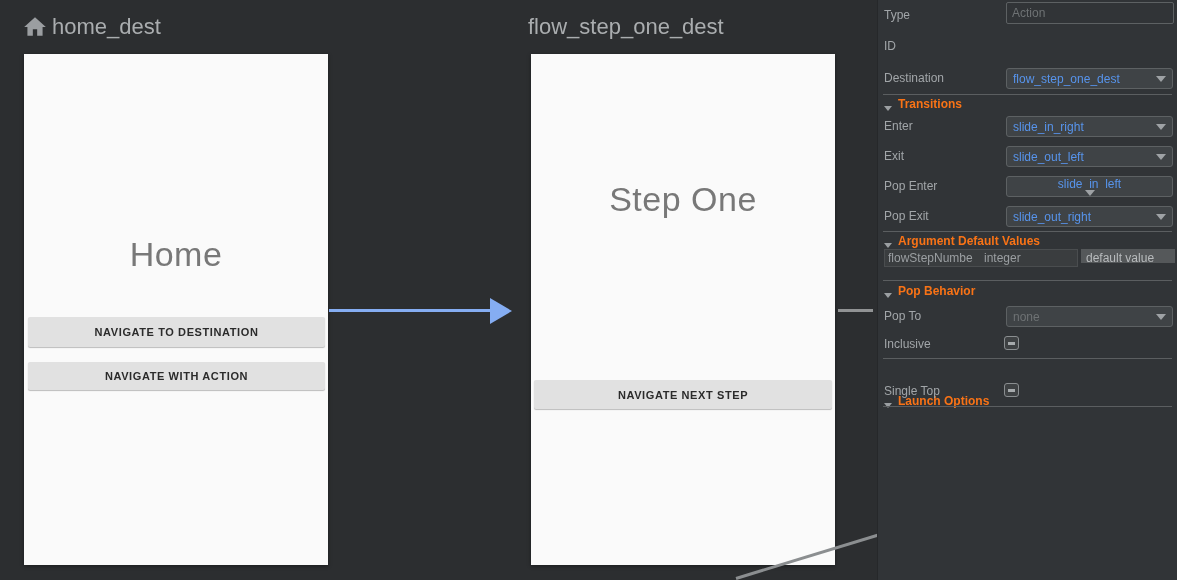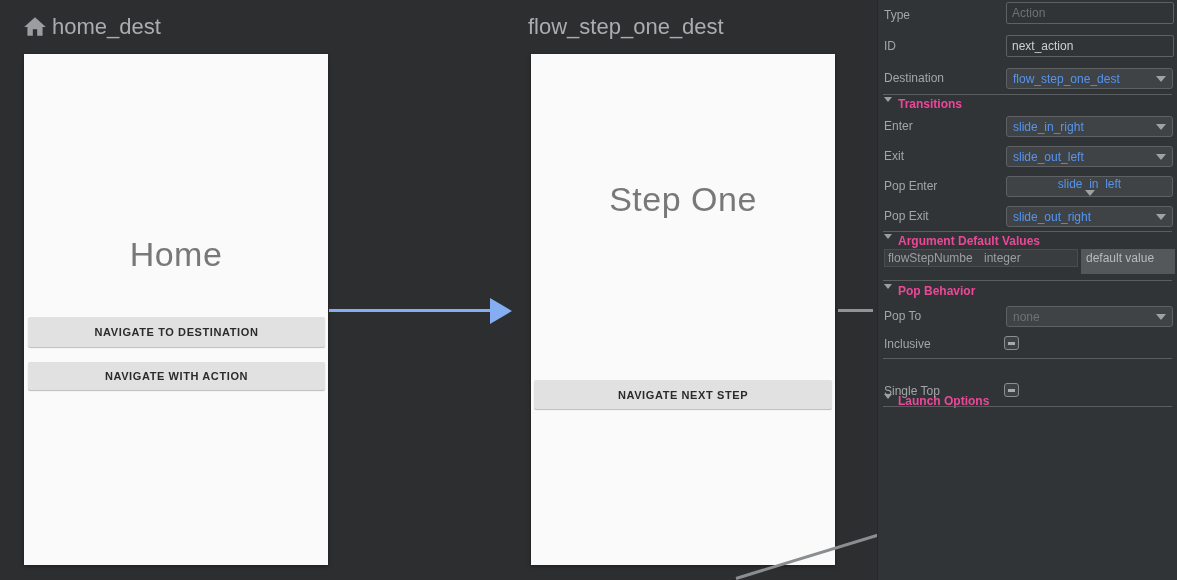--- a/index.html
+++ b/index.html
@@ -40,28 +40,28 @@
   .itext::placeholder { color:#6e7274; opacity:1; }
   .dd { position:absolute; left:128px; width:167px; height:21px;
         background:#3f4346; border:1px solid #5d6163; border-radius:3px;
         display:flex; align-items:center; padding:0 6px; cursor:default; }
   .dd .dd-val { flex:1; font-size:12px; color:#5794ec;
                 white-space:nowrap; overflow:hidden; }
   .dd .dd-val.muted { color:#6e7274; }
   .dd .tri { width:0; height:0; border-left:5px solid transparent;
              border-right:5px solid transparent; border-top:6px solid #9ea2a5; }
   .divider { position:absolute; left:5px; right:5px; height:1px; background:#5b5e60; }
-  .sect { position:absolute; left:6px; display:flex; align-items:flex-start; gap:6px;
-          color:#ec4899; font-size:12px; font-weight:bold; }
+  .sect { position:absolute; left:6px; display:flex; align-items:flex-end; gap:6px;
+          color:#f97316; font-size:12px; font-weight:bold; }
   .sect .tri { width:0; height:0; border-left:4px solid transparent;
                border-right:4px solid transparent; border-top:5px solid #9b9fa2; }
   .argcell { position:absolute; top:249px; height:18px; background:#3a3d3f;
              border:1px solid #4a4d4f; color:#9b9fa2; font-size:12px;
              line-height:16px; padding:0 3px; overflow:hidden; white-space:nowrap; }
-  .argval  { position:absolute; top:249px; height:25px; background:#55585a;
+  .argval  { position:absolute; top:249px; height:14px; background:#55585a;
              color:#b8bbbd; font-size:12px; line-height:18px; padding:0 5px;
              overflow:hidden; white-space:nowrap; }
   .chk { position:absolute; width:15px; height:14px; background:#3e4143;
          border:1px solid #8a8e90; border-radius:3px; cursor:default; }
   .chk .dash { position:absolute; left:3px; top:5px; width:7px; height:3px;
                background:#a6aaac; }
 </style>
 </head>
 <body>
 
@@ -97,21 +97,20 @@
   <div class="edge-line gray-stub"></div>
   <div class="edge-line gray-diag"></div>
 </div>
 
 <div class="inspector">
 
   <div class="ilabel" style="top:4px; height:22px; line-height:22px;">Type</div>
   <input class="itext" style="top: 2px; color: rgb(110, 114, 116);" placeholder="Action">
 
   <div class="ilabel" style="top:35px; height:22px; line-height:22px;">ID</div>
-  <input class="itext" style="top: 35px;" value="next_action">
 
   <div class="ilabel" style="top:68px; height:21px; line-height:21px;">Destination</div>
   <div class="dd" style="top:68px;">
     <span class="dd-val">flow_step_one_dest</span>
     <span class="tri"></span>
   </div>
 
   <div class="divider" style="top:94px;"></div>
 
   <div class="sect" style="top:97px;">

